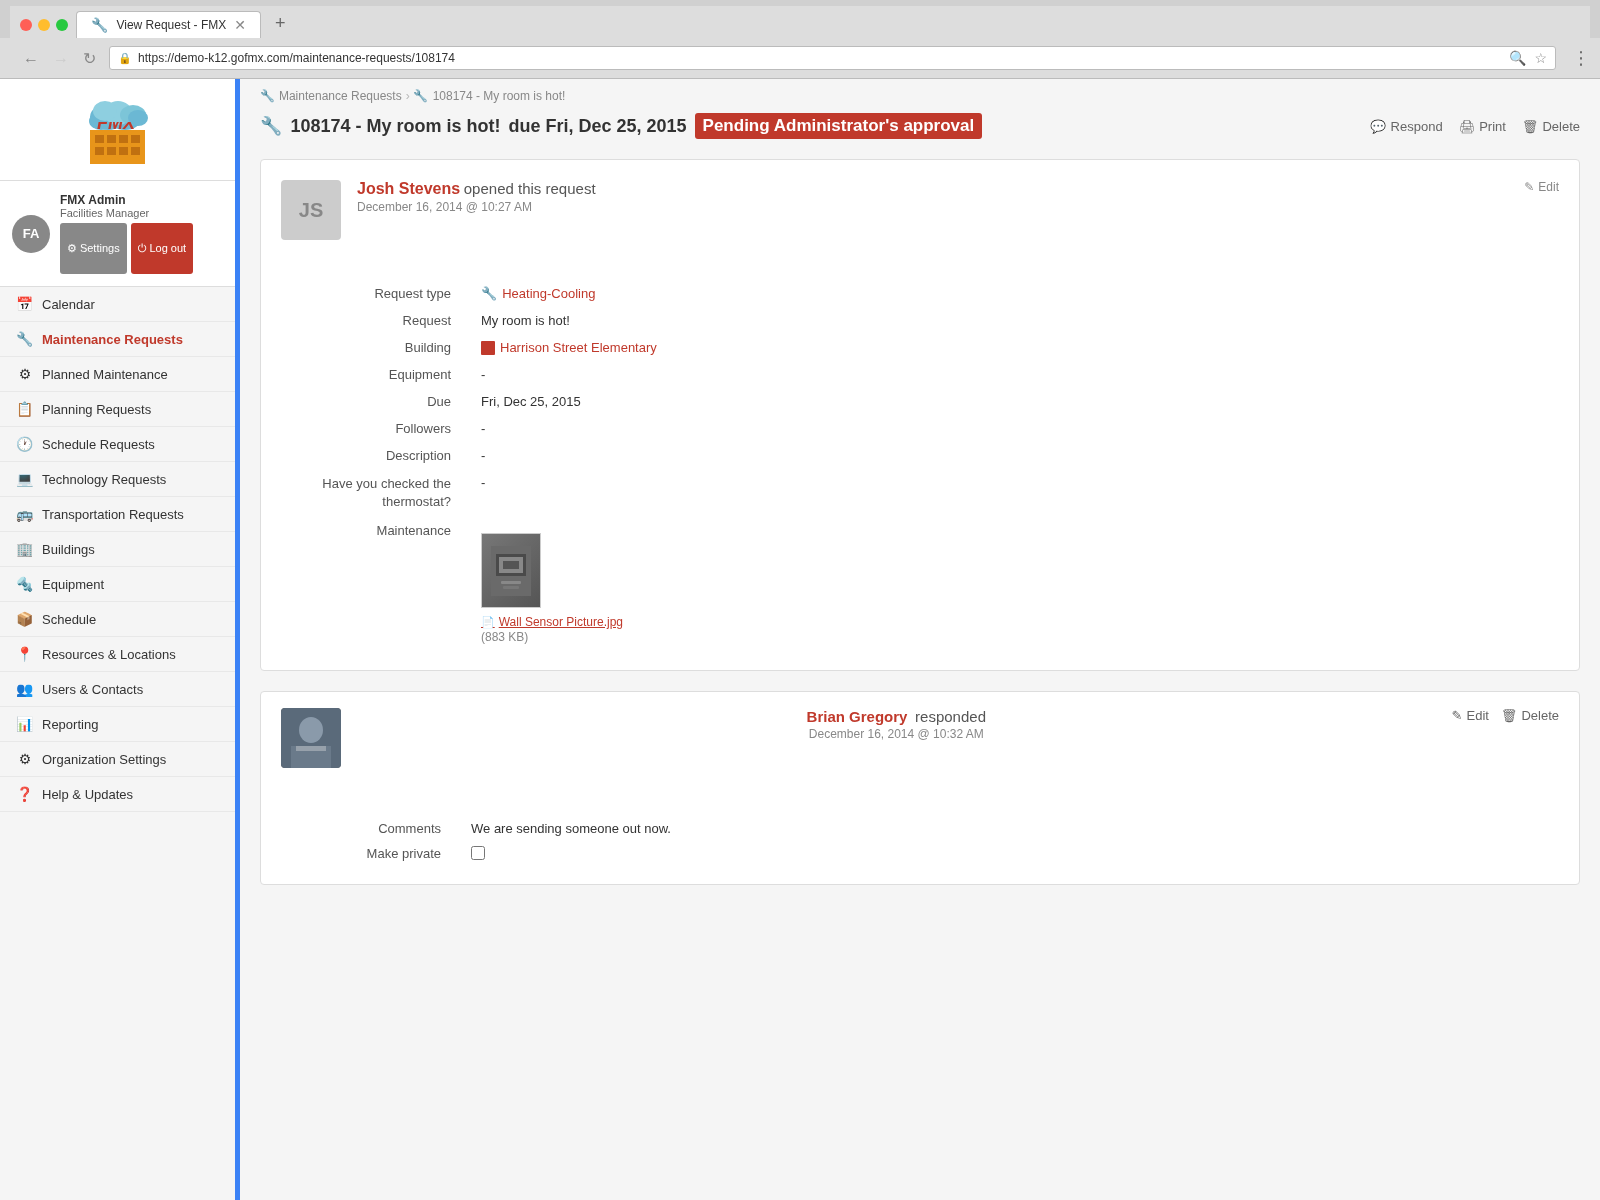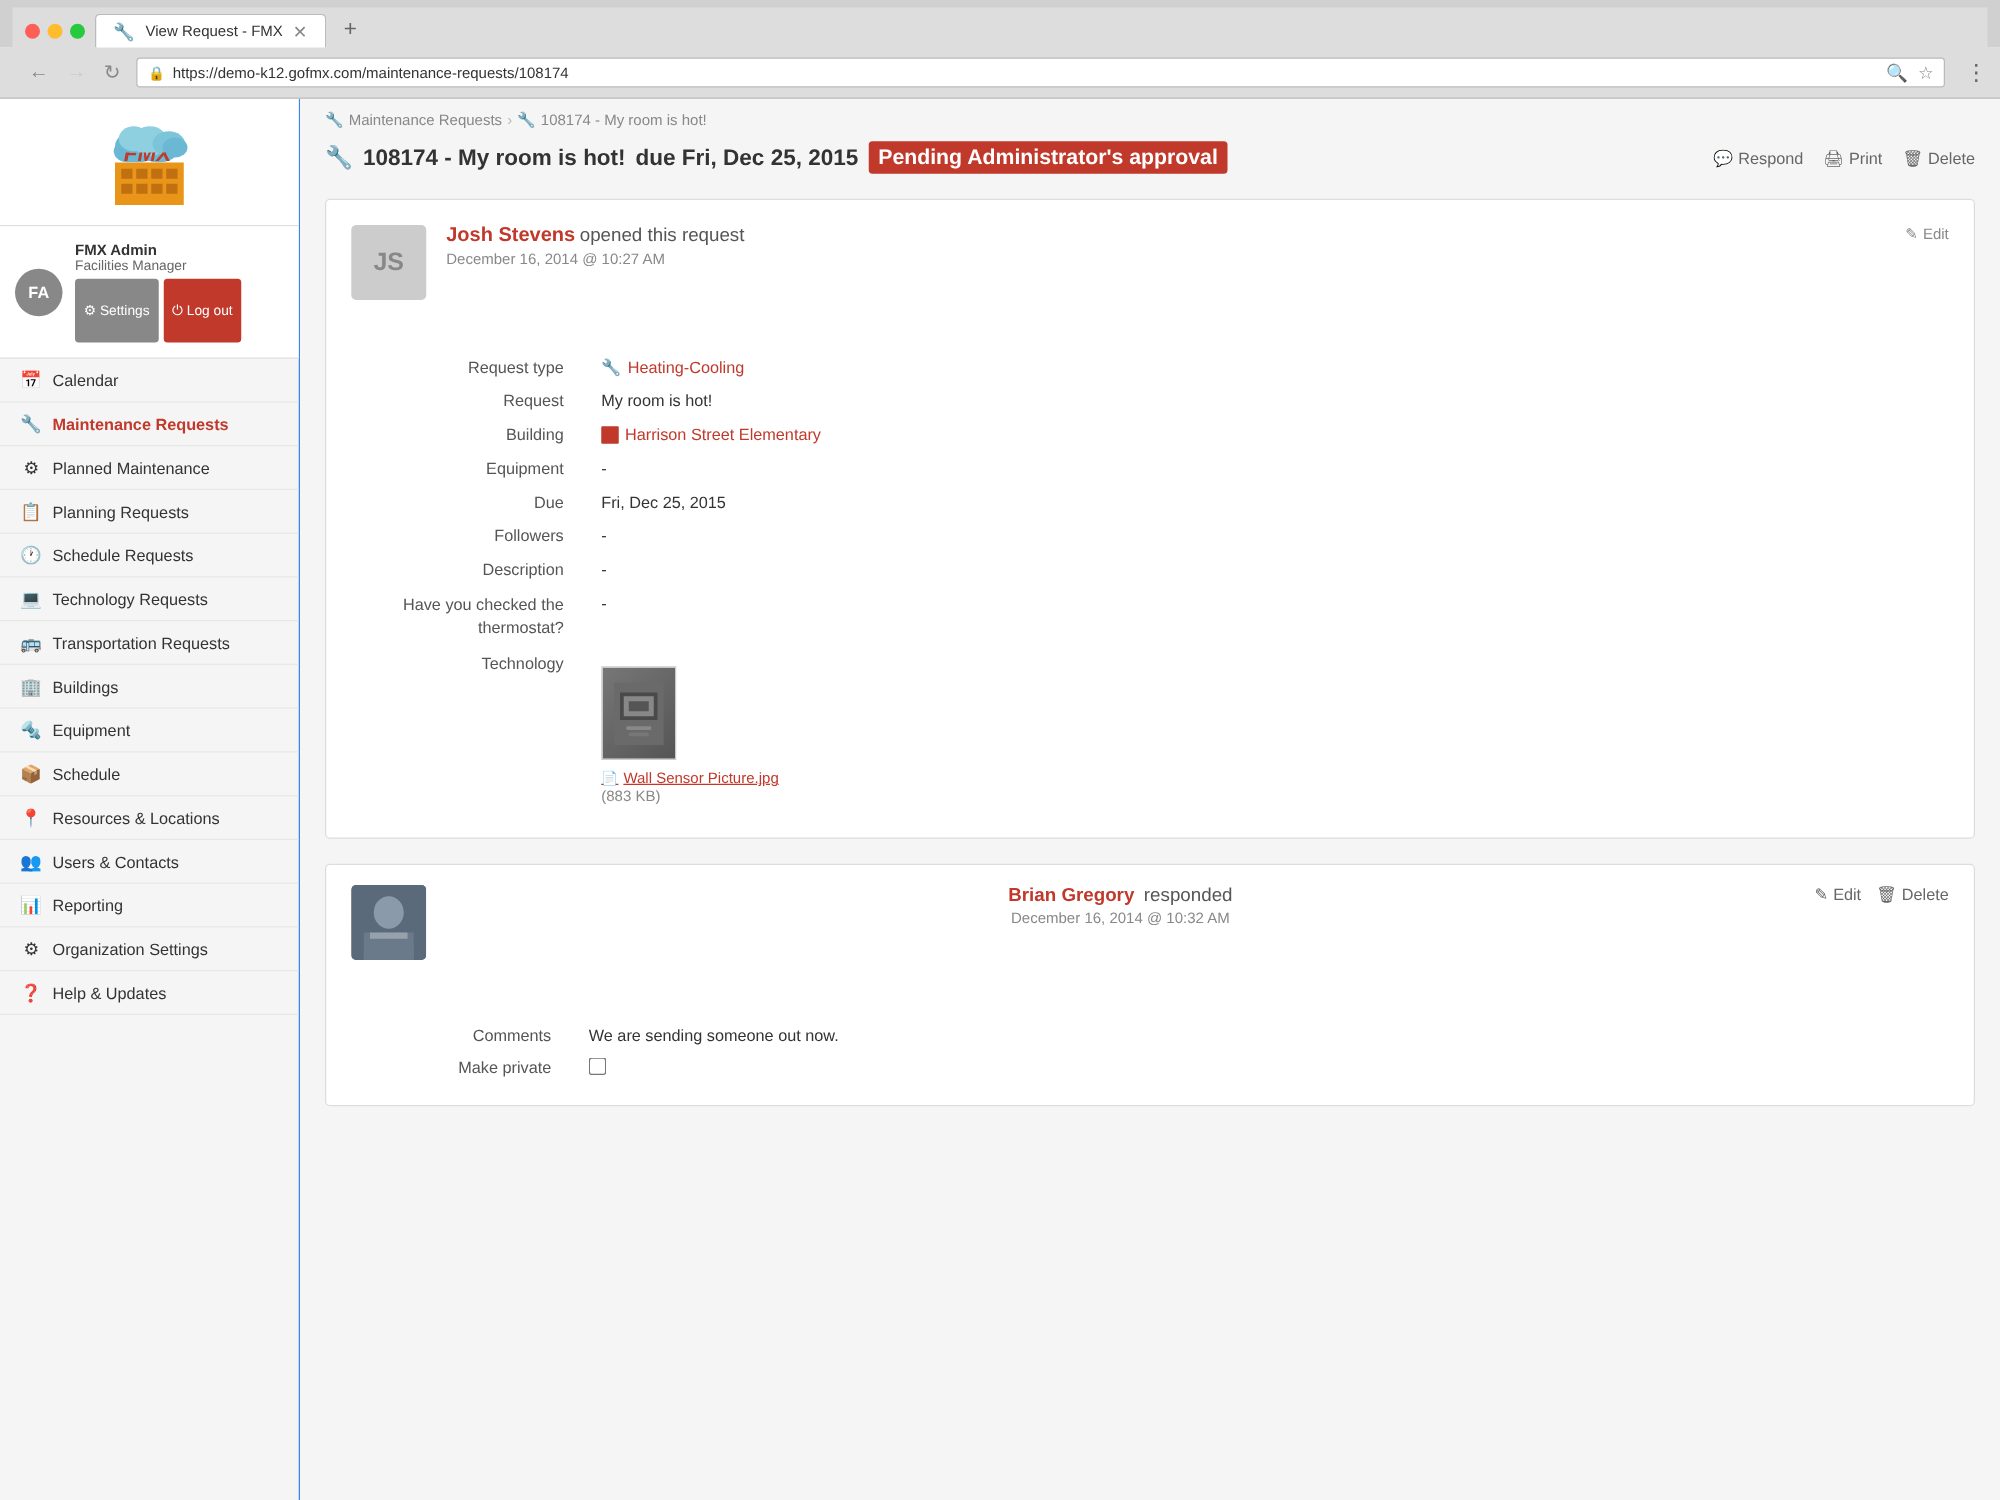--- a/index.html
+++ b/index.html
@@ -24,21 +24,21 @@
     .tab.active { background: white; }
     .tab-favicon { font-size: 14px; }
     .tab-close { color: #888; font-size: 14px; cursor: pointer; }
     .new-tab-btn { background: none; border: none; color: #666; font-size: 18px; cursor: pointer; padding: 0 6px; margin-bottom: 2px; }
     .browser-menu { color: #666; font-size: 18px; margin-left: 8px; cursor: pointer; }
 
     
     .app { display: flex; flex: 1; overflow: hidden; }
 
     
-    .sidebar { width: 240px; background: #f5f5f5; border-right: 1px solid #3b82f6; display: flex; flex-direction: column; overflow-y: auto; flex-shrink: 0; }
+    .sidebar { width: 240px; background: #f5f5f5; border-right: 5px solid #3b82f6; display: flex; flex-direction: column; overflow-y: auto; flex-shrink: 0; }
 
     .user-section { padding: 12px; background: white; border-bottom: 1px solid #ddd; display: flex; align-items: center; gap: 10px; }
     .user-avatar { width: 38px; height: 38px; background: #888; border-radius: 50%; display: flex; align-items: center; justify-content: center; color: white; font-weight: bold; font-size: 13px; }
     .user-info { flex: 1; }
     .user-name { font-weight: bold; font-size: 12px; }
     .user-role { color: #666; font-size: 11px; }
     .user-buttons { display: flex; gap: 4px; margin-top: 4px; }
     .btn-settings { background: #888; color: white; border: none; border-radius: 3px; padding: 19px 7px; font-size: 11px; cursor: pointer; }
     .btn-logout { background: #c0392b; color: white; border: none; border-radius: 3px; padding: 2px 7px; font-size: 11px; cursor: pointer; }
 
@@ -345,21 +345,21 @@
             </tr>
             <tr>
               <td class="label-col">Description</td>
               <td class="value-col">-</td>
             </tr>
             <tr>
               <td class="label-col" style="line-height:1.4;">Have you checked the thermostat?</td>
               <td class="value-col">-</td>
             </tr>
             <tr>
-              <td class="label-col">Technology</td>
+              <td class="label-col">Maintenance</td>
               <td class="value-col">
                 <div class="attachment-section">
                   <div class="attachment-thumb">
                     <div class="attachment-thumb-inner">
                       <svg width="40" height="50" viewBox="0 0 40 50">
                         <rect width="40" height="50" fill="#6a6a6a"></rect>
                         <rect x="5" y="8" width="30" height="22" fill="#4a4a4a"></rect>
                         <rect x="8" y="11" width="24" height="16" fill="#888"></rect>
                         <rect x="12" y="15" width="16" height="8" fill="#555"></rect>
                         <rect x="10" y="35" width="20" height="3" fill="#888" rx="1"></rect>

